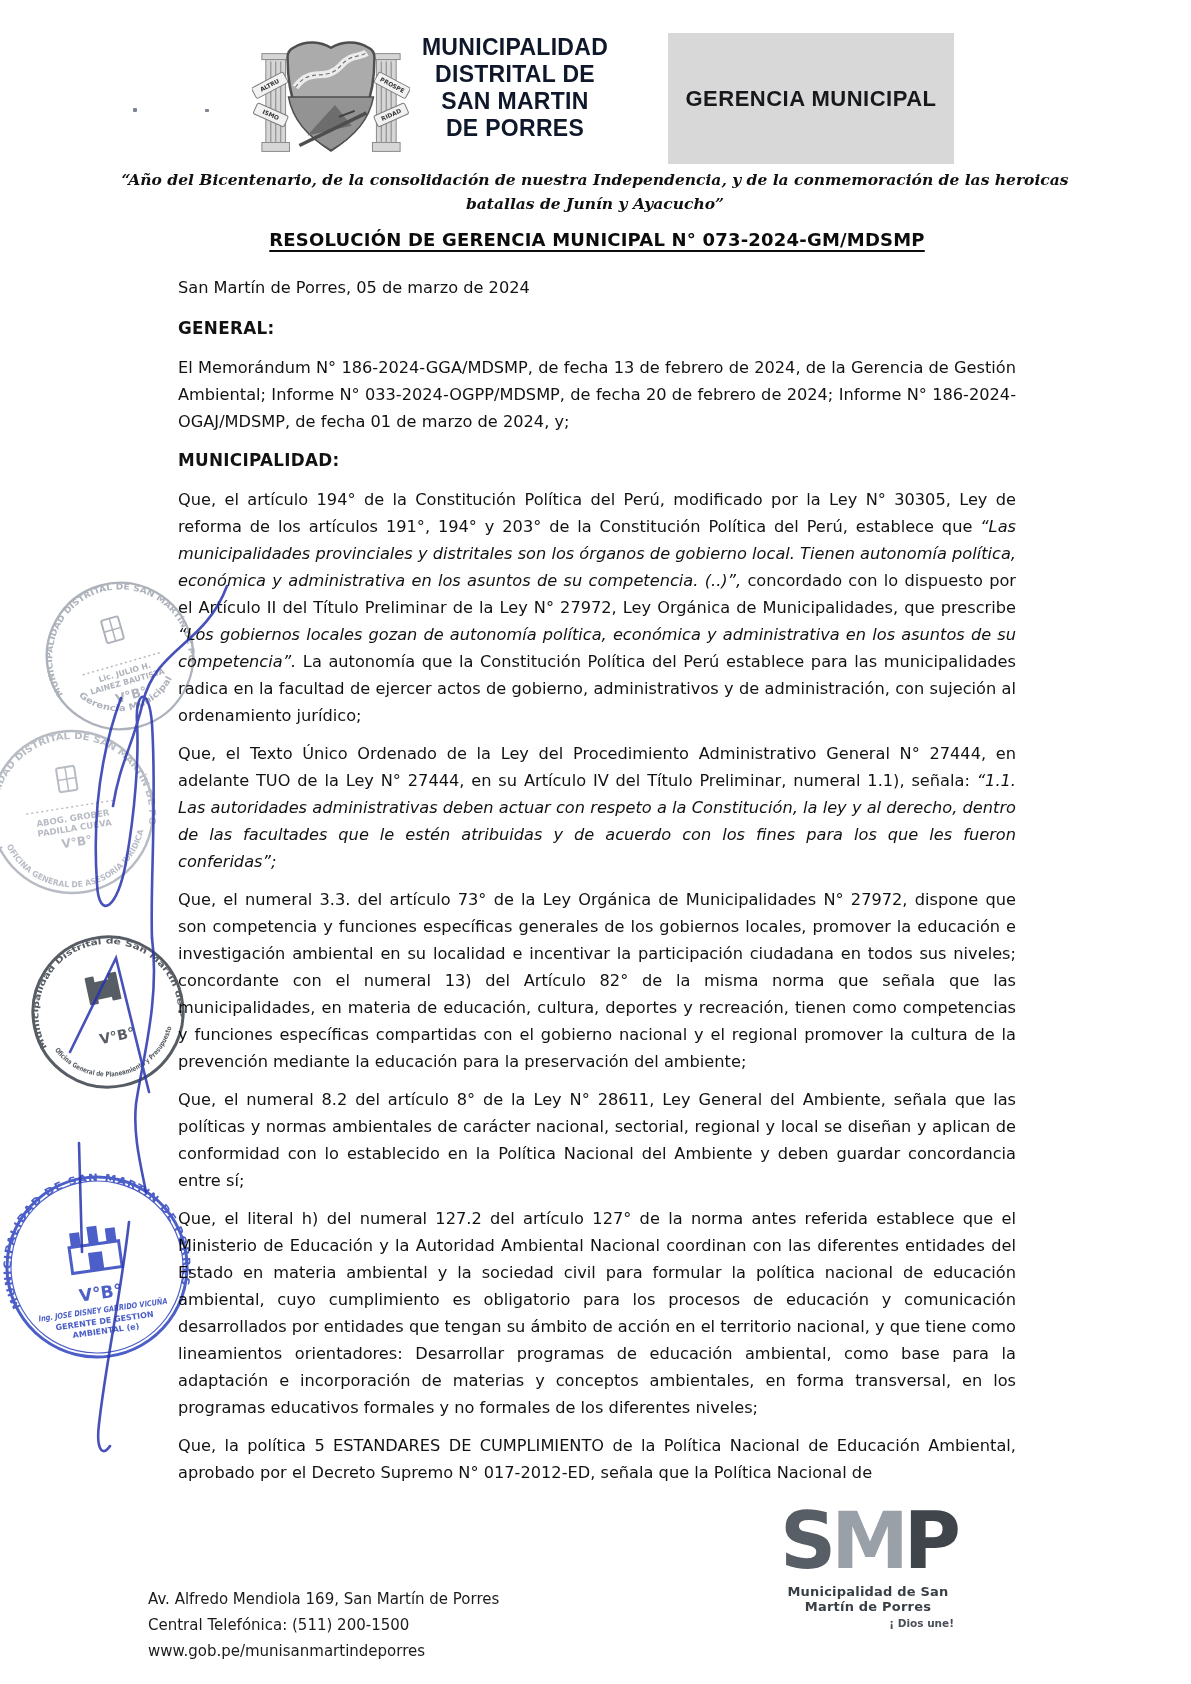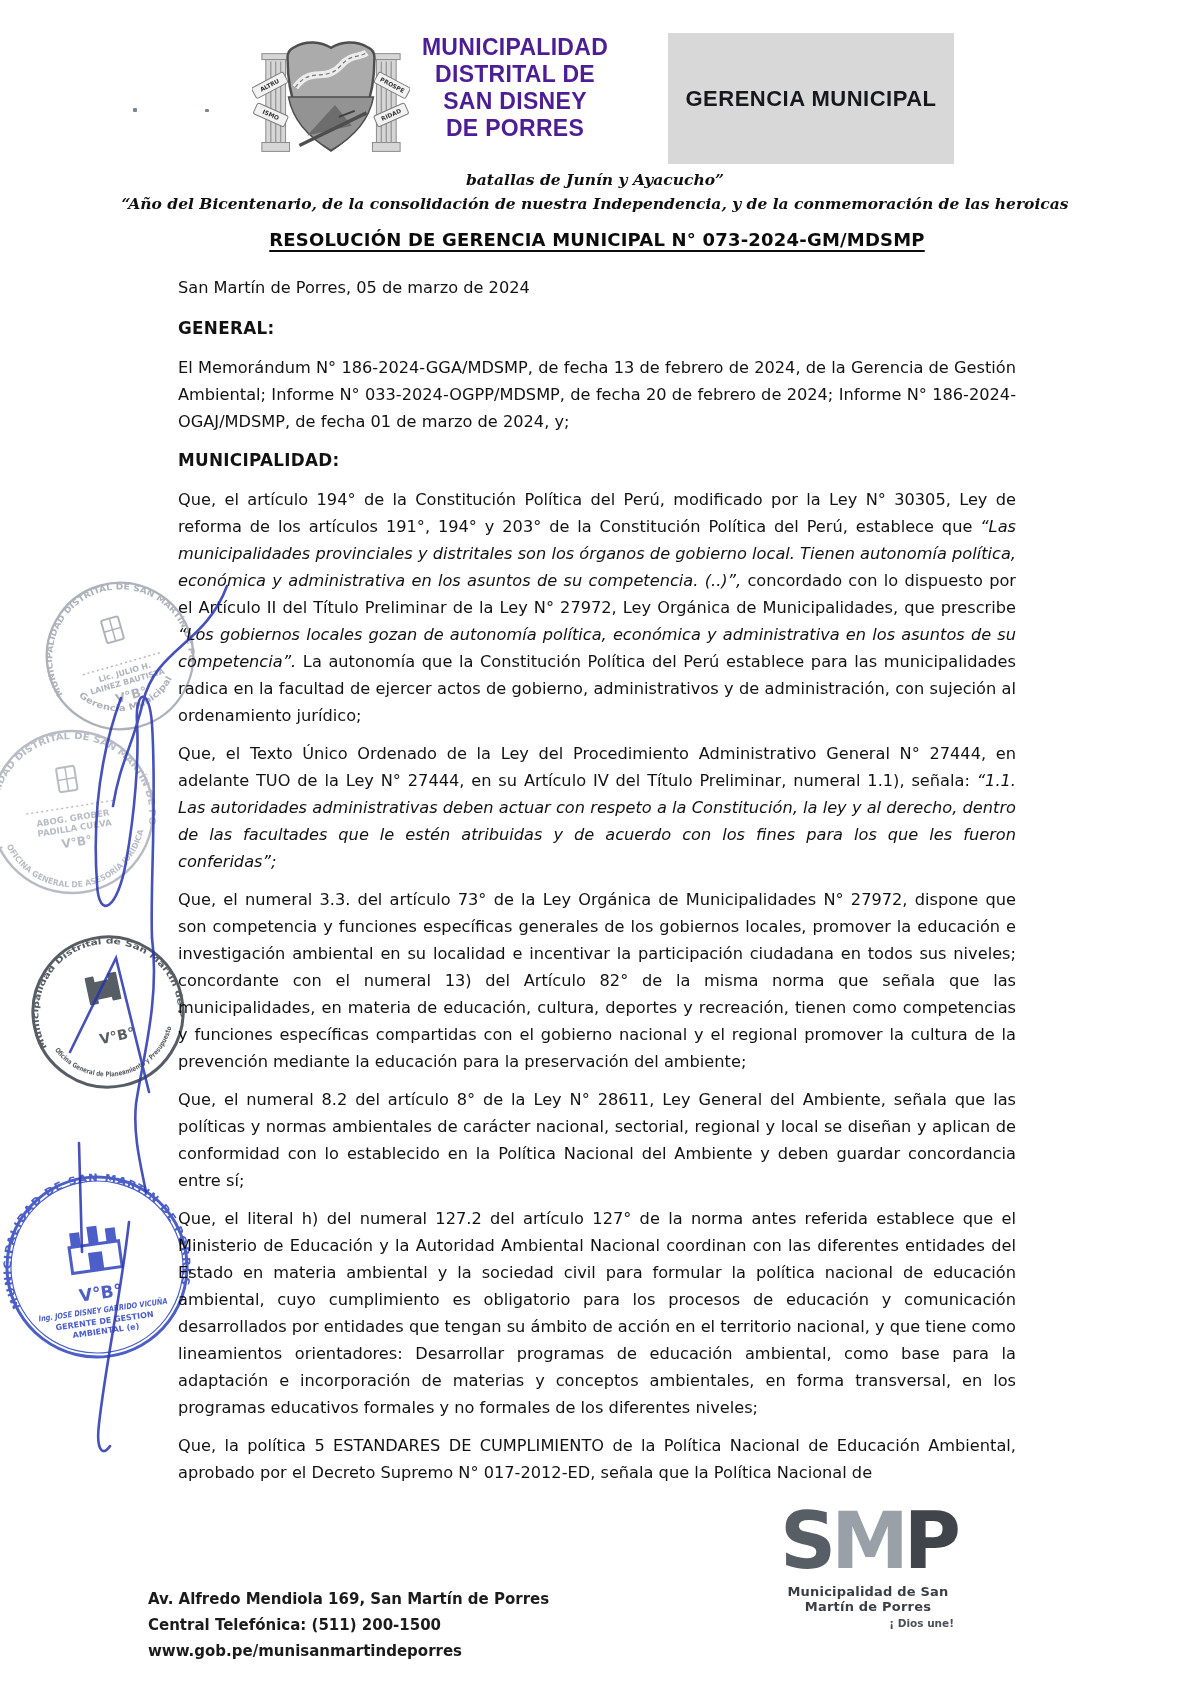--- a/index.html
+++ b/index.html
@@ -6,21 +6,21 @@
   .page{
     position:relative;width:1191px;height:1684px;margin:0 auto;
     background:#ffffff;overflow:hidden;
     font-family:"DejaVu Sans",sans-serif;color:#141414;
   }
   
   .coat{position:absolute;left:252px;top:26px;width:158px;height:136px;}
   .orgname{
     position:absolute;left:398px;top:34px;width:234px;text-align:center;
     font-family:"Liberation Sans",sans-serif;font-weight:bold;
-    font-size:23px;line-height:27px;color:#4c1d95;letter-spacing:.3px;
+    font-size:23px;line-height:27px;color:#0f172a;letter-spacing:.3px;
   }
   .deptbox{
     position:absolute;left:668px;top:33px;width:286px;height:131px;
     background:#d8d8d8;display:flex;align-items:center;justify-content:center;
   }
   .deptbox .dept{
     font-family:"Liberation Sans",sans-serif;font-weight:bold;font-size:22px;
     color:#17181c;letter-spacing:.5px;
   }
   .motto{
@@ -47,21 +47,21 @@
   .stamp{position:absolute;mix-blend-mode:multiply;}
   .stamp svg{display:block;width:100%;height:100%;}
   .stamp text,.stamp textPath{font-family:"DejaVu Sans",sans-serif;}
   #stamp-gerencia{left:42px;top:578px;width:156px;height:156px;transform:rotate(-16deg);opacity:.72;}
   #stamp-juridica{left:-14px;top:726px;width:172px;height:172px;transform:rotate(-9deg);opacity:.68;}
   #stamp-planeamiento{left:28px;top:932px;width:160px;height:160px;transform:rotate(-12deg);opacity:.88;}
   #stamp-ambiental{left:2px;top:1172px;width:190px;height:190px;transform:rotate(-8deg);opacity:.92;}
   #signature-overlay{position:absolute;left:0;top:0;width:1191px;height:1684px;pointer-events:none;}
   
   .footer-left{
-    position:absolute;left:148px;top:1586px;font-size:15px;line-height:26px;color:#1b1b1b;font-weight:bold;
+    position:absolute;left:148px;top:1586px;font-size:15px;line-height:26px;color:#1b1b1b;
   }
   .smp-logo{position:absolute;left:768px;top:1498px;width:200px;text-align:center;}
   .smp-letters{
     font-family:"DejaVu Sans",sans-serif;font-weight:900;font-size:78px;line-height:86px;
     letter-spacing:-5px;
   }
   .smp-caption{font-size:13px;font-weight:bold;color:#3a3f46;margin-top:0;letter-spacing:.2px;}
   .smp-slogan{font-size:10.5px;font-weight:bold;color:#4a4f57;text-align:right;padding-right:14px;margin-top:3px;}
 </style>
 </head>
@@ -111,31 +111,31 @@
         <text x="142" y="62" transform="rotate(28 142 60)" font-size="6" font-weight="bold" text-anchor="middle" fill="#333">PROSPE</text>
         <rect x="124" y="84" width="34" height="12" rx="2" fill="#f2f2f2" stroke="#7c7c7c" transform="rotate(-24 141 90)"></rect>
         <text x="141" y="92" transform="rotate(-24 141 90)" font-size="6" font-weight="bold" text-anchor="middle" fill="#333">RIDAD</text>
       </g>
     </svg>
   </div>
 
   <div class="orgname">
     <div>MUNICIPALIDAD</div>
     <div>DISTRITAL DE</div>
-    <div>SAN DISNEY</div>
+    <div>SAN MARTIN</div>
     <div>DE PORRES</div>
   </div>
 
   <div class="deptbox">
     <span class="dept">GERENCIA MUNICIPAL</span>
   </div>
 
   <div class="motto">
+    <div>“Año del Bicentenario, de la consolidación de nuestra Independencia, y de la conmemoración de las heroicas</div>
     <div>batallas de Junín y Ayacucho”</div>
-    <div>“Año del Bicentenario, de la consolidación de nuestra Independencia, y de la conmemoración de las heroicas</div>
   </div>
 
   <div class="doc-title">
     <span>RESOLUCIÓN DE GERENCIA MUNICIPAL N° 073-2024-GM/MDSMP</span>
   </div>
 
   <div class="body-flow">
     <p class="place-date">San Martín de Porres, 05 de marzo de 2024</p>
     <p class="heading">GENERAL:</p>
     <div id="vistos-paragraphs">

